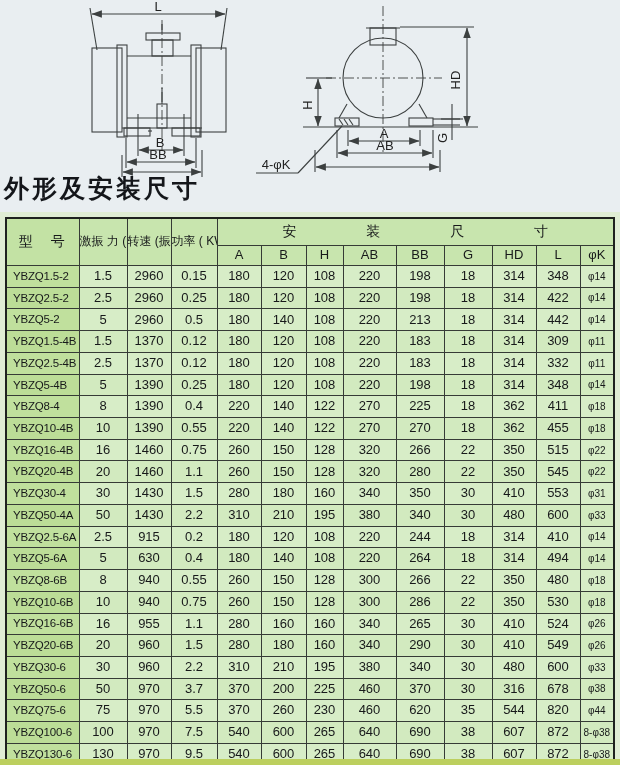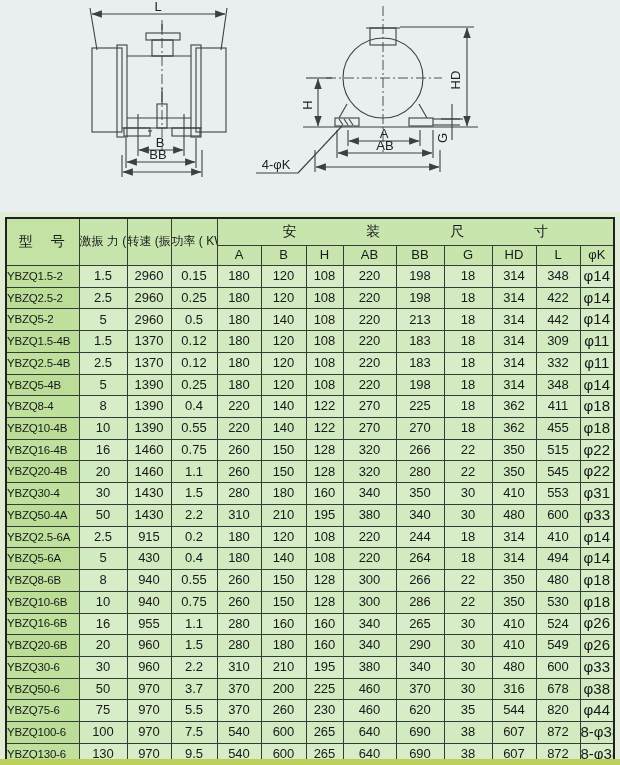--- a/index.html
+++ b/index.html
@@ -39,24 +39,24 @@
   }
   thead th{background:#c8e5ae;font-weight:normal;}
   th.h-model{background:#c3e2a4;font-size:14px;letter-spacing:2px;}
   th.h-multi{font-size:12px;white-space:pre-line;}
   tr.h-top th{height:26px;}
   tr.h-sub th{height:19px;font-size:13px;}
   th.h-mount{font-size:14px;}
   .mount-flex{display:flex;justify-content:space-around;align-items:center;padding:0 30px;}
   tbody td{height:20.72px;font-size:13px;background:#d7edc7;}
   tbody td:first-child{
-    background:#c0e09d;font-size:11.5px;text-align:left;
+    background:#c0e09d;font-size:11.5px;text-align:left;padding-left:6px;
     letter-spacing:-0.2px;
   }
-  tbody td:last-child{font-size:15px;}
+  tbody td:last-child{font-size:10px;}
   
   tbody tr:nth-child(even) td{background:#d2eabf;}
   tbody tr:nth-child(even) td:first-child{background:#bcdd97;}
 </style>
 </head>
 <body>
 
 <div class="drawings">
   <svg width="620" height="212" viewBox="0 0 620 212">
     <defs>
@@ -158,20 +158,21 @@
         <line x1="315" y1="150" x2="315" y2="172"></line>
         <line x1="440" y1="150" x2="440" y2="172"></line>
         <line x1="316" y1="167" x2="439" y2="167" marker-start="url(#ar)" marker-end="url(#ar)"></line>
 
         <line x1="256" y1="173" x2="298" y2="173"></line>
         <line x1="298" y1="173" x2="342" y2="126"></line>
         <text x="276" y="169" text-anchor="middle" stroke="none" fill="#222">4-φK</text>
       </g>
     </g>
   </svg>
+  <div class="page-title">外形及安装尺寸</div>
 </div>
 
 <div class="table-zone">
   <table class="spec">
     <colgroup>
       <col style="width:73px">
         <col style="width:48px">
         <col style="width:44px">
         <col style="width:46px">
       <col style="width:44px">
@@ -407,21 +408,21 @@
           <td>220</td>
           <td>244</td>
           <td>18</td>
           <td>314</td>
           <td>410</td>
           <td>φ14</td>
         </tr>
         <tr>
           <td>YBZQ5-6A</td>
           <td>5</td>
-          <td>430</td>
+          <td>630</td>
           <td>0.4</td>
           <td>180</td>
           <td>140</td>
           <td>108</td>
           <td>220</td>
           <td>264</td>
           <td>18</td>
           <td>314</td>
           <td>494</td>
           <td>φ14</td>

